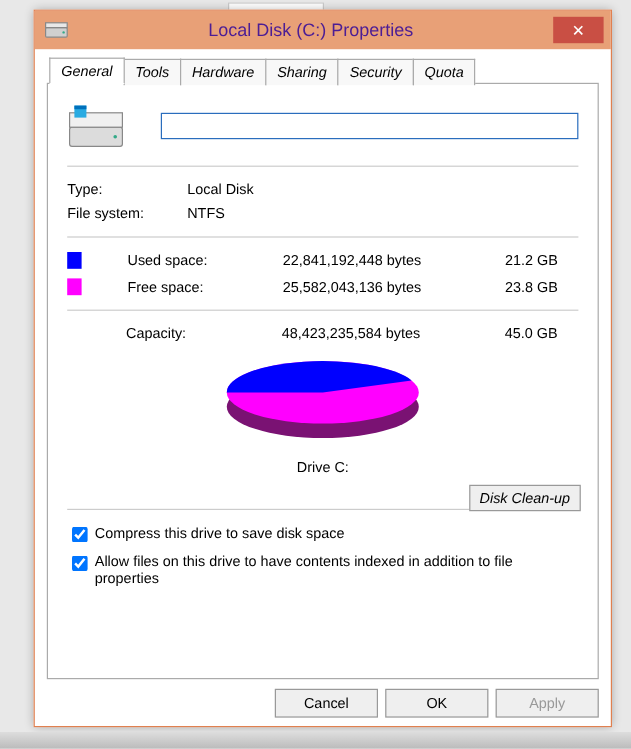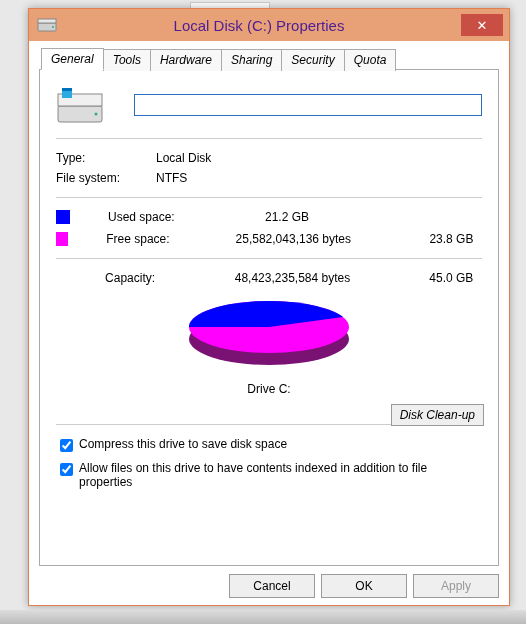--- a/index.html
+++ b/index.html
@@ -137,21 +137,21 @@
     gap: 28px;
   }
   .swatch {
     width: 14px; height: 14px;
     margin-right: 10px;
   }
   .swatch.used { background: #0000ff; }
   .swatch.free { background: #ff00ff; }
   .stat-row .label { width: 116px; }
   .stat-row .bytes { width: 180px; }
-  .stat-row .gb { width: 70px; text-align: center; }
+  .stat-row .gb { width: 70px; }
   .pie-wrap {
     position: relative;
     text-align: center;
     margin: 8px 0 0 0;
   }
   .pie {
     margin: 0 auto;
   }
   .drive-label {
     margin-top: 6px;
@@ -255,20 +255,21 @@
     <div class="info-row">
       <div class="label">File system:</div>
       <div class="val">NTFS</div>
     </div>
 
     <hr class="sep">
 
     <div class="stat-row">
       <div class="swatch used"></div>
       <div class="label">Used space:</div>
+      <div class="bytes">22,841,192,448 bytes</div>
       <div class="gb">21.2 GB</div>
     </div>
     <div class="stat-row">
       <div class="swatch free"></div>
       <div class="label">Free space:</div>
       <div class="bytes">25,582,043,136 bytes</div>
       <div class="gb">23.8 GB</div>
     </div>
 
     <hr class="sep">

